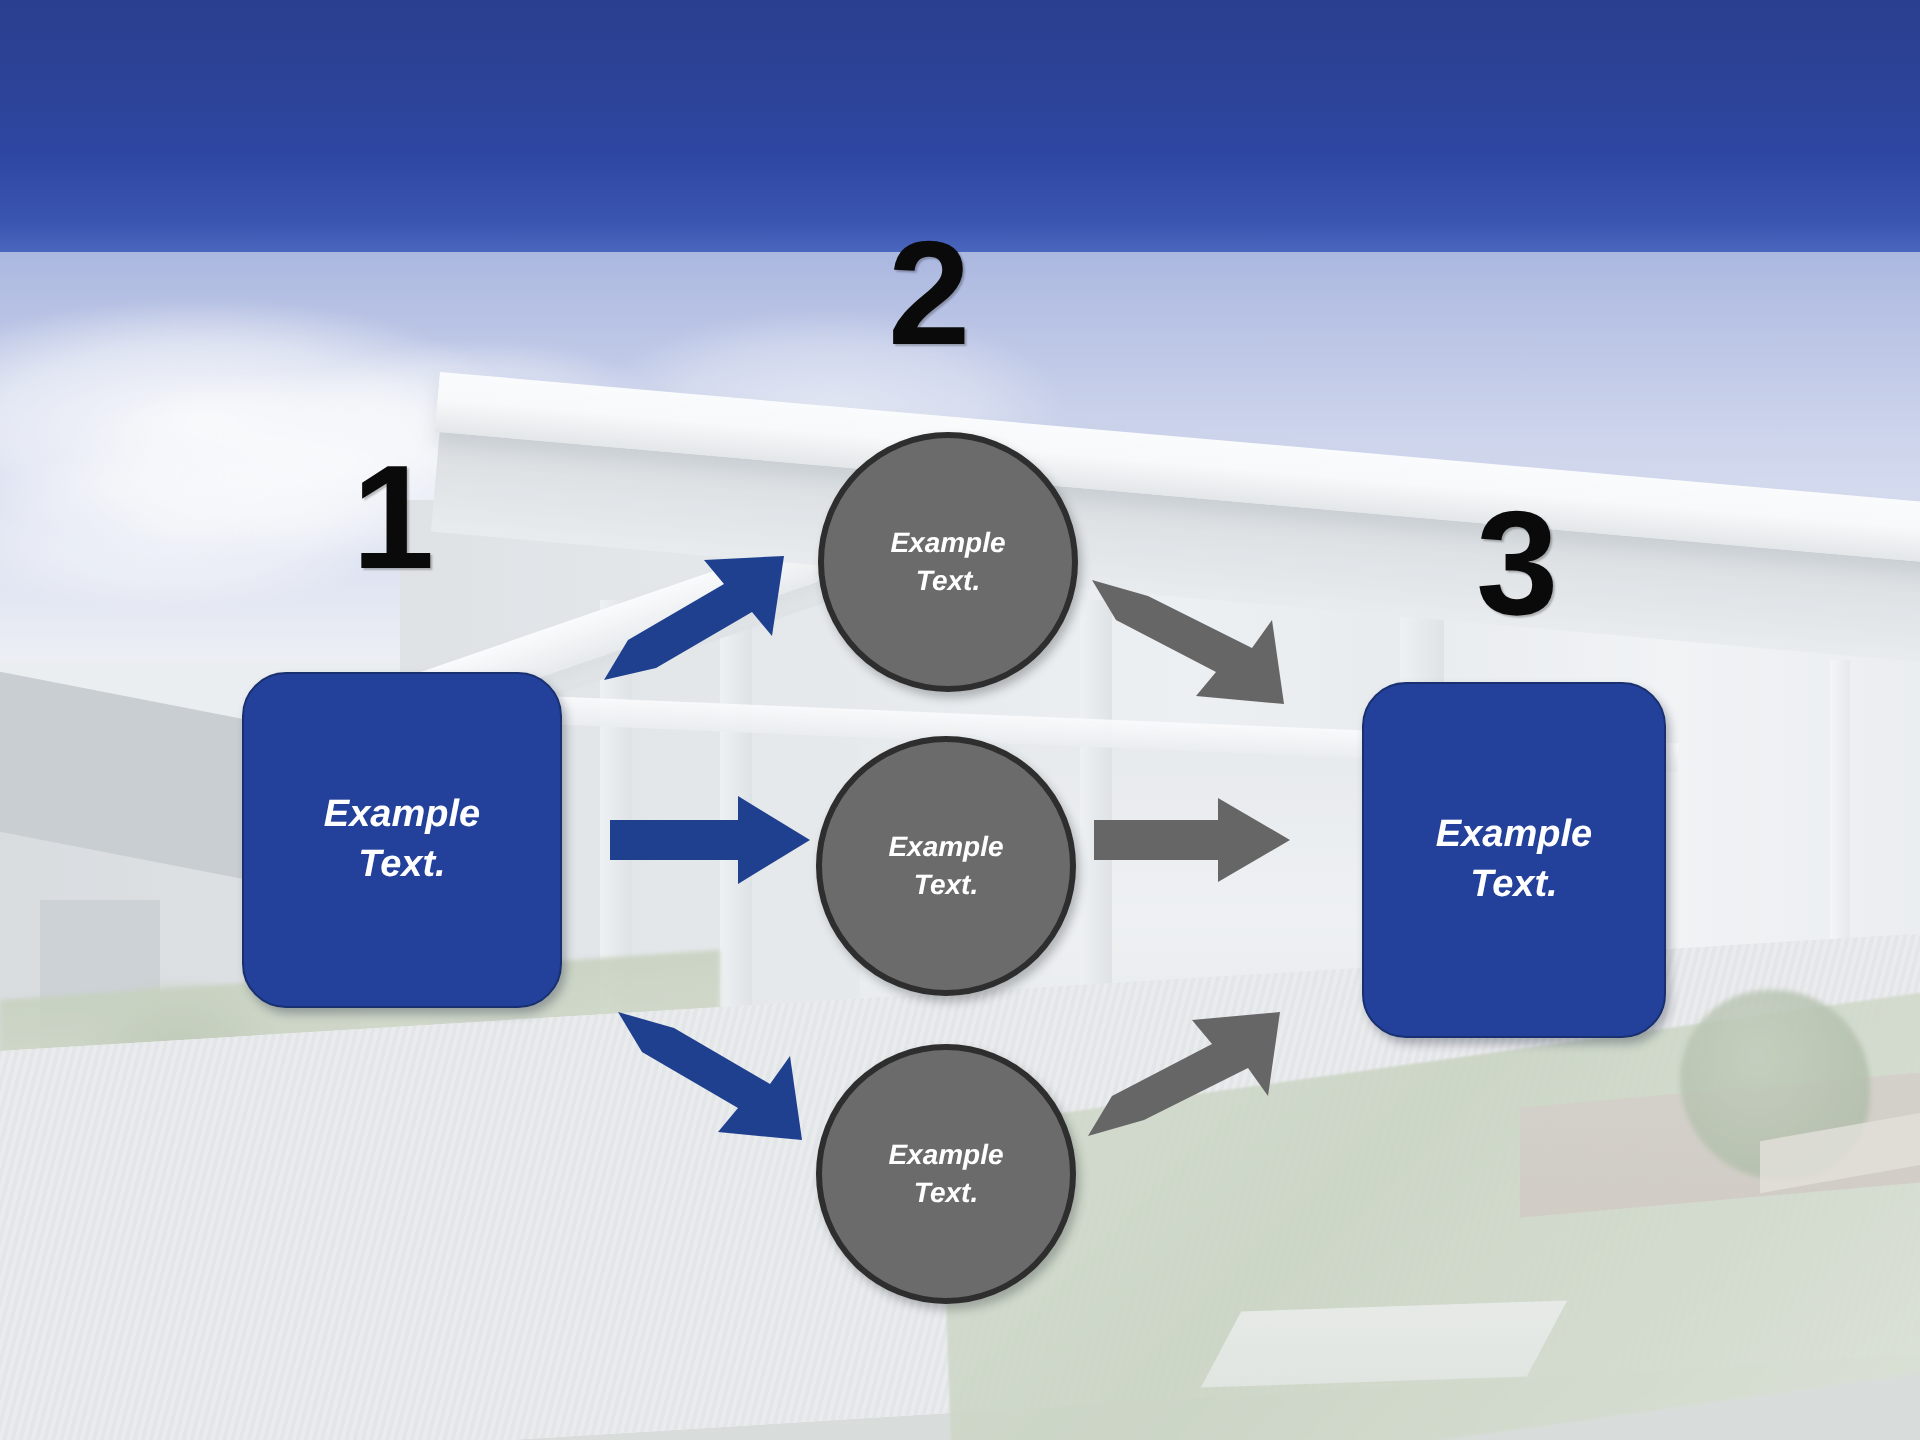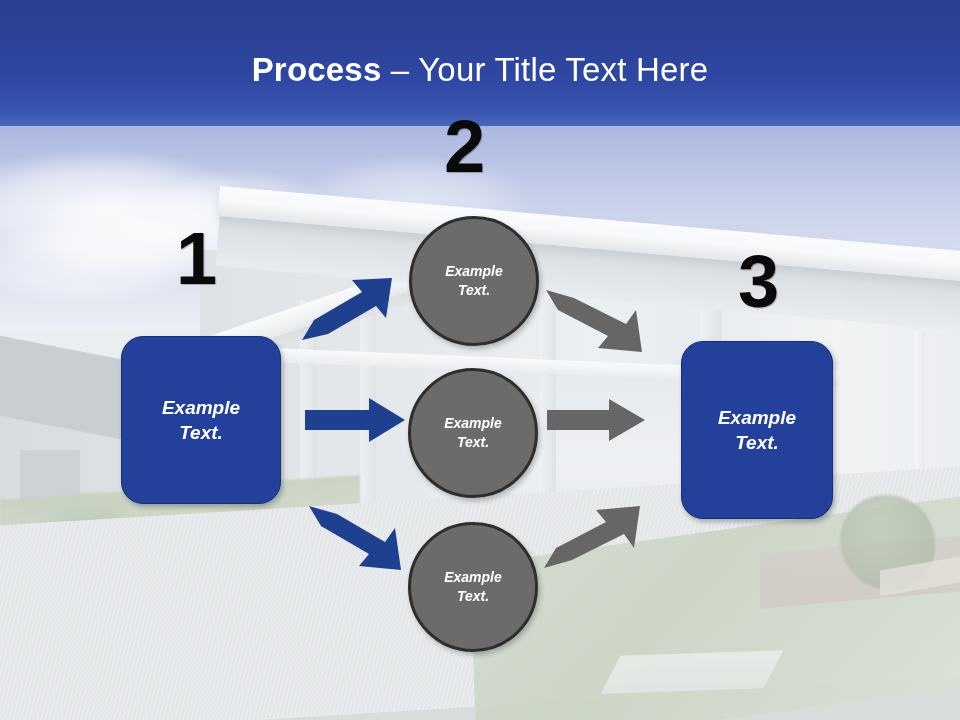--- a/index.html
+++ b/index.html
@@ -337,23 +337,20 @@
     <div class="lawn-right"></div>
     <div class="mulch-bed"></div>
     <div class="shrub"></div>
     <div class="walk-edge"></div>
     <div class="stepping-stone"></div>
 
     <div class="photo-wash"></div>
   </div>
 
   <div class="title-banner"></div>
-  <div class="title-text">
-    <span class="bold">Process</span><span class="light"> – Your Title Text Here</span>
-  </div>
 
   <div class="step-num n1">1</div>
   <div class="step-num n2">2</div>
   <div class="step-num n3">3</div>
 
   <svg class="arrow-svg" style="left:296px; top:270px;" width="104" height="76" viewBox="0 0 104 76">
     <polygon points="6,70 18,50 66,22 56,10 96,8 90,48 80,36 32,64" fill="#1f3f8f"></polygon>
   </svg>
 
   <svg class="arrow-svg" style="left:305px; top:398px;" width="103" height="44" viewBox="0 0 103 44">

